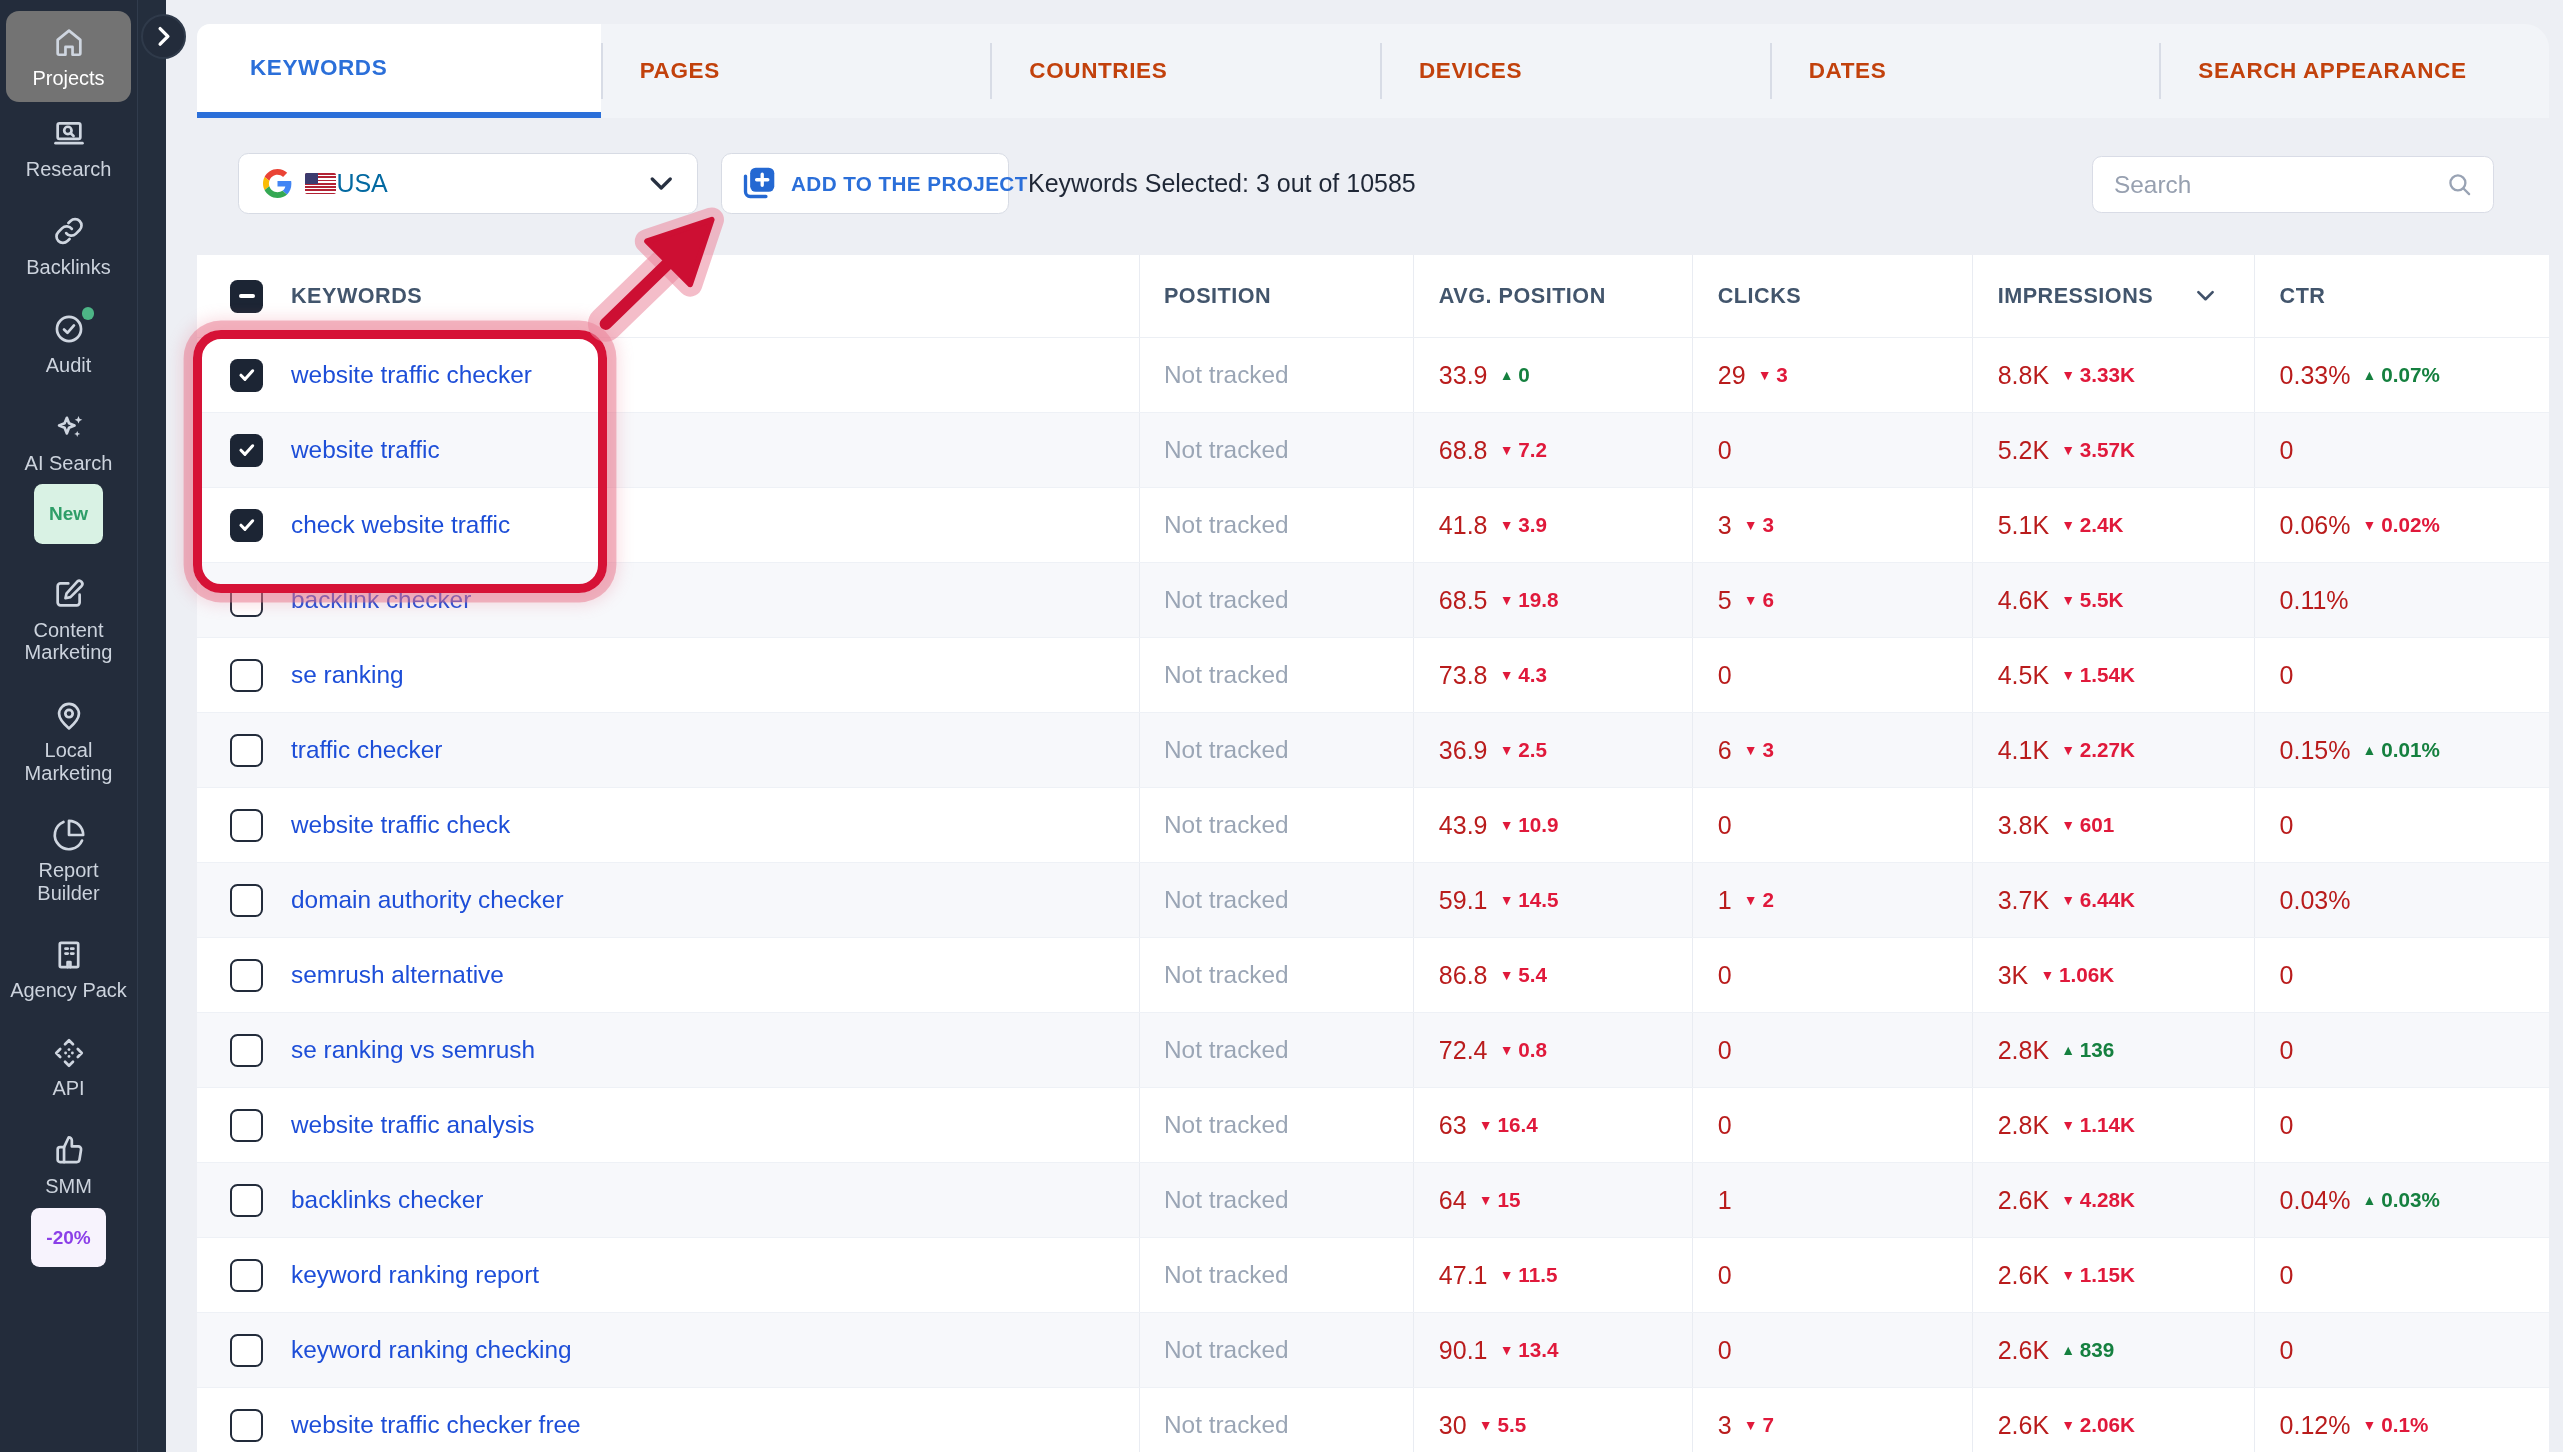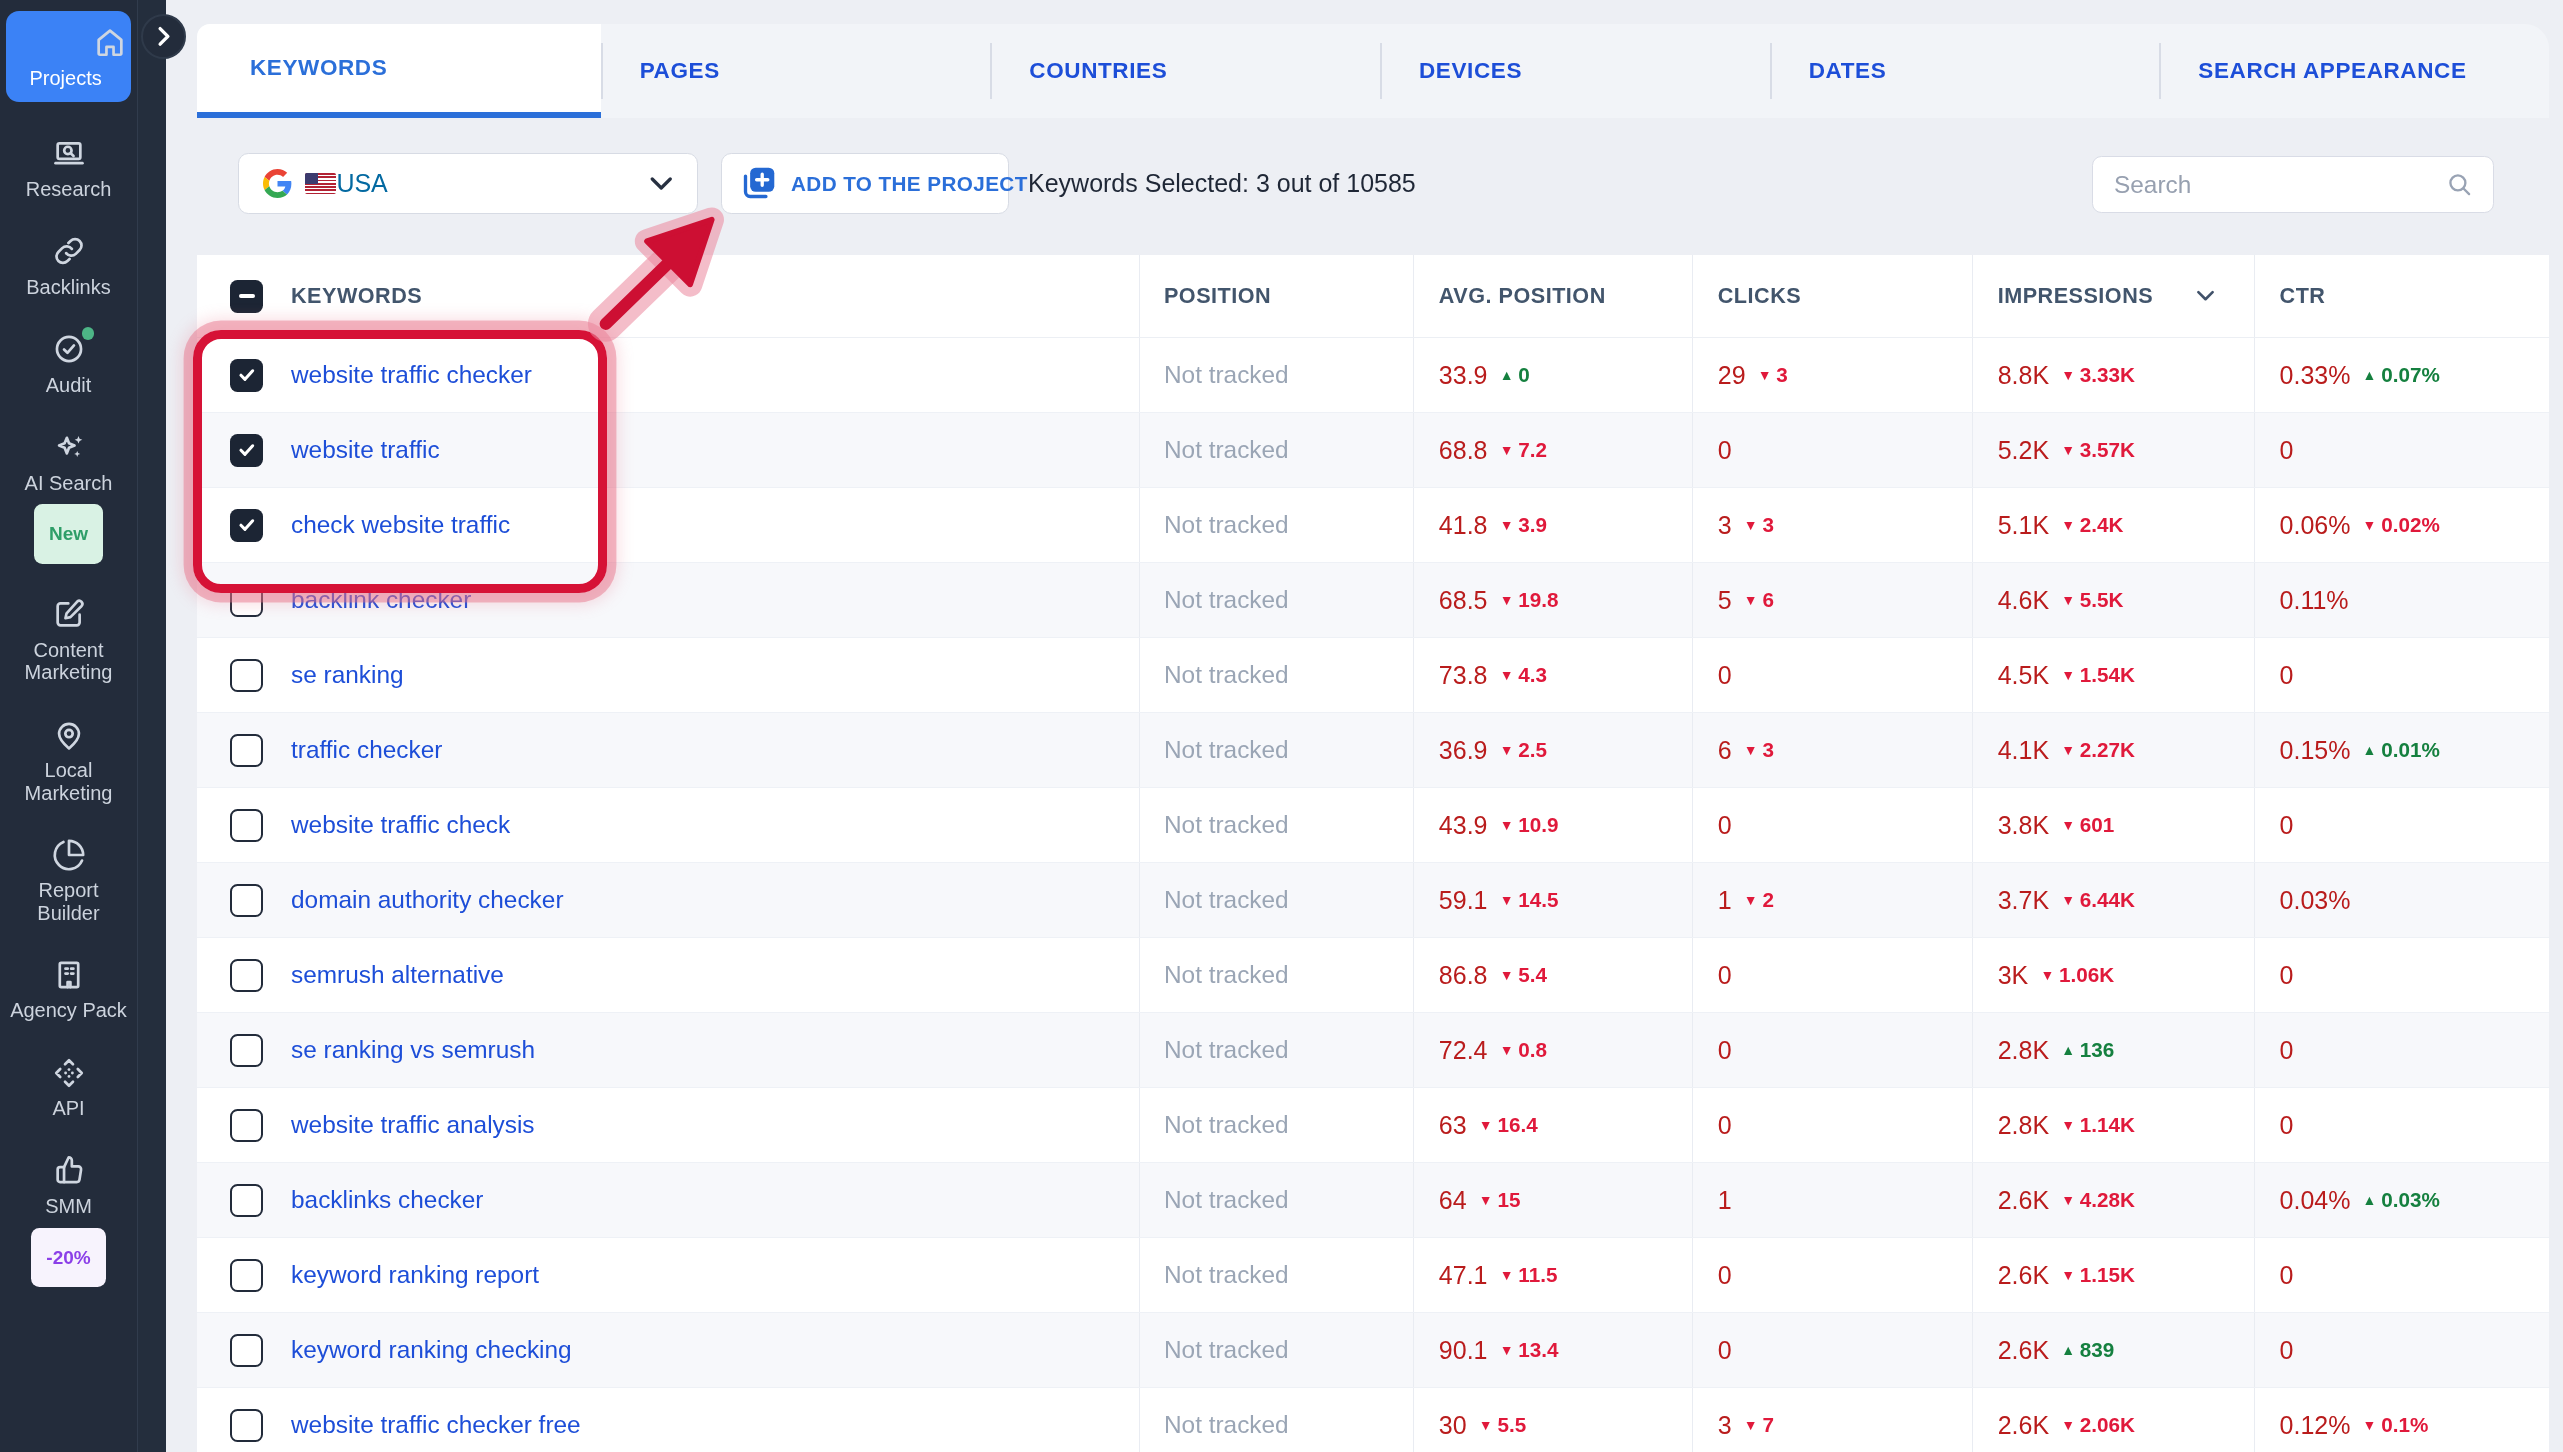--- a/index.html
+++ b/index.html
@@ -9,33 +9,33 @@
     -webkit-font-smoothing:antialiased;
   }
   
   .sidebar{position:absolute;left:0;top:0;width:137px;height:1452px;background:#232c3b;z-index:5;}
   .sidebar-strip{position:absolute;left:137px;top:0;width:28px;height:1452px;background:#242e3d;border-left:1.9px solid #313c4d;z-index:5;}
   .collapse-btn{position:absolute;left:141px;top:14px;width:45px;height:45px;border-radius:50%;
     background:#232c3b;border:2.8px solid #2f3a4a;z-index:7;display:flex;align-items:center;justify-content:center;cursor:pointer;box-sizing:border-box;}
   .side-items{position:relative;z-index:6;display:flex;flex-direction:column;align-items:stretch;padding-top:11.3px;}
   .side-item{display:flex;flex-direction:column;align-items:center;gap:6.6px;padding:9.4px 3.8px;margin:0 5.6px 14px 5.6px;
     color:#ccd3dd;font-size:20px;line-height:1.12;text-align:center;cursor:pointer;border-radius:13px;}
-  .side-item.active{background:#3b82f6;color:#fff;padding:13px 3.8px;margin-bottom:24px;align-items:flex-end;}
+  .side-item.active{background:#737373;color:#fff;padding:13px 3.8px;margin-bottom:4px;}
   .side-icon{position:relative;width:36px;height:36px;display:flex;align-items:center;justify-content:center;}
   .side-icon svg{width:34px;height:34px;stroke:#cfd6e0;fill:none;stroke-width:1.9;stroke-linecap:round;stroke-linejoin:round;}
   .side-icon .dot{position:absolute;right:-7.5px;top:-3.8px;width:12.2px;height:12.2px;border-radius:50%;background:#4db586;}
   .side-label{width:124px;}
   .side-badge{margin-top:3.8px;font-size:19px;font-weight:700;border-radius:8.4px;padding:19px 15px;}
   .side-badge.green{background:#d9f2e4;color:#2e9e68;}
   .side-badge.purple{background:#f7f3fd;color:#8b3fe8;}
   
   .tabbar{position:absolute;left:197px;top:23.5px;width:2352px;height:94px;background:#f2f4f8;
     border-radius:13px 24.4px 0 0;display:flex;z-index:2;}
   .tab{flex:1;display:flex;align-items:center;padding-left:39px;font-size:22.5px;font-weight:700;letter-spacing:0.6px;
-    color:#1d4ed8;position:relative;cursor:pointer;box-sizing:border-box;}
+    color:#c2410c;position:relative;cursor:pointer;box-sizing:border-box;}
   .tab:first-child{padding-left:53px;border-radius:13px 0 0 0;}
   .tab + .tab::before{content:"";position:absolute;left:0;top:19px;bottom:19px;width:1.9px;background:#d8dce6;}
   .tab.active{background:#fff;color:#2b6fd9;border-bottom:6.6px solid #2b6fd9;}
   
   .toolbar{position:absolute;left:0;top:0;width:2563px;height:282px;z-index:2;}
   .select-box{position:absolute;left:238px;top:153px;width:460px;height:61px;background:#fff;border:1.9px solid #d7dbe4;
     border-radius:10.3px;display:flex;align-items:center;padding:0 24.4px;box-sizing:border-box;cursor:pointer;}
   .g-icon{width:29px;height:29px;flex:none;display:flex;}
   .flag{position:relative;width:31px;height:20.7px;margin-left:13px;flex:none;overflow:hidden;border-radius:1.9px;
     background:repeating-linear-gradient(#b22234 0 1.7px,#fff 1.7px 3.3px);}

